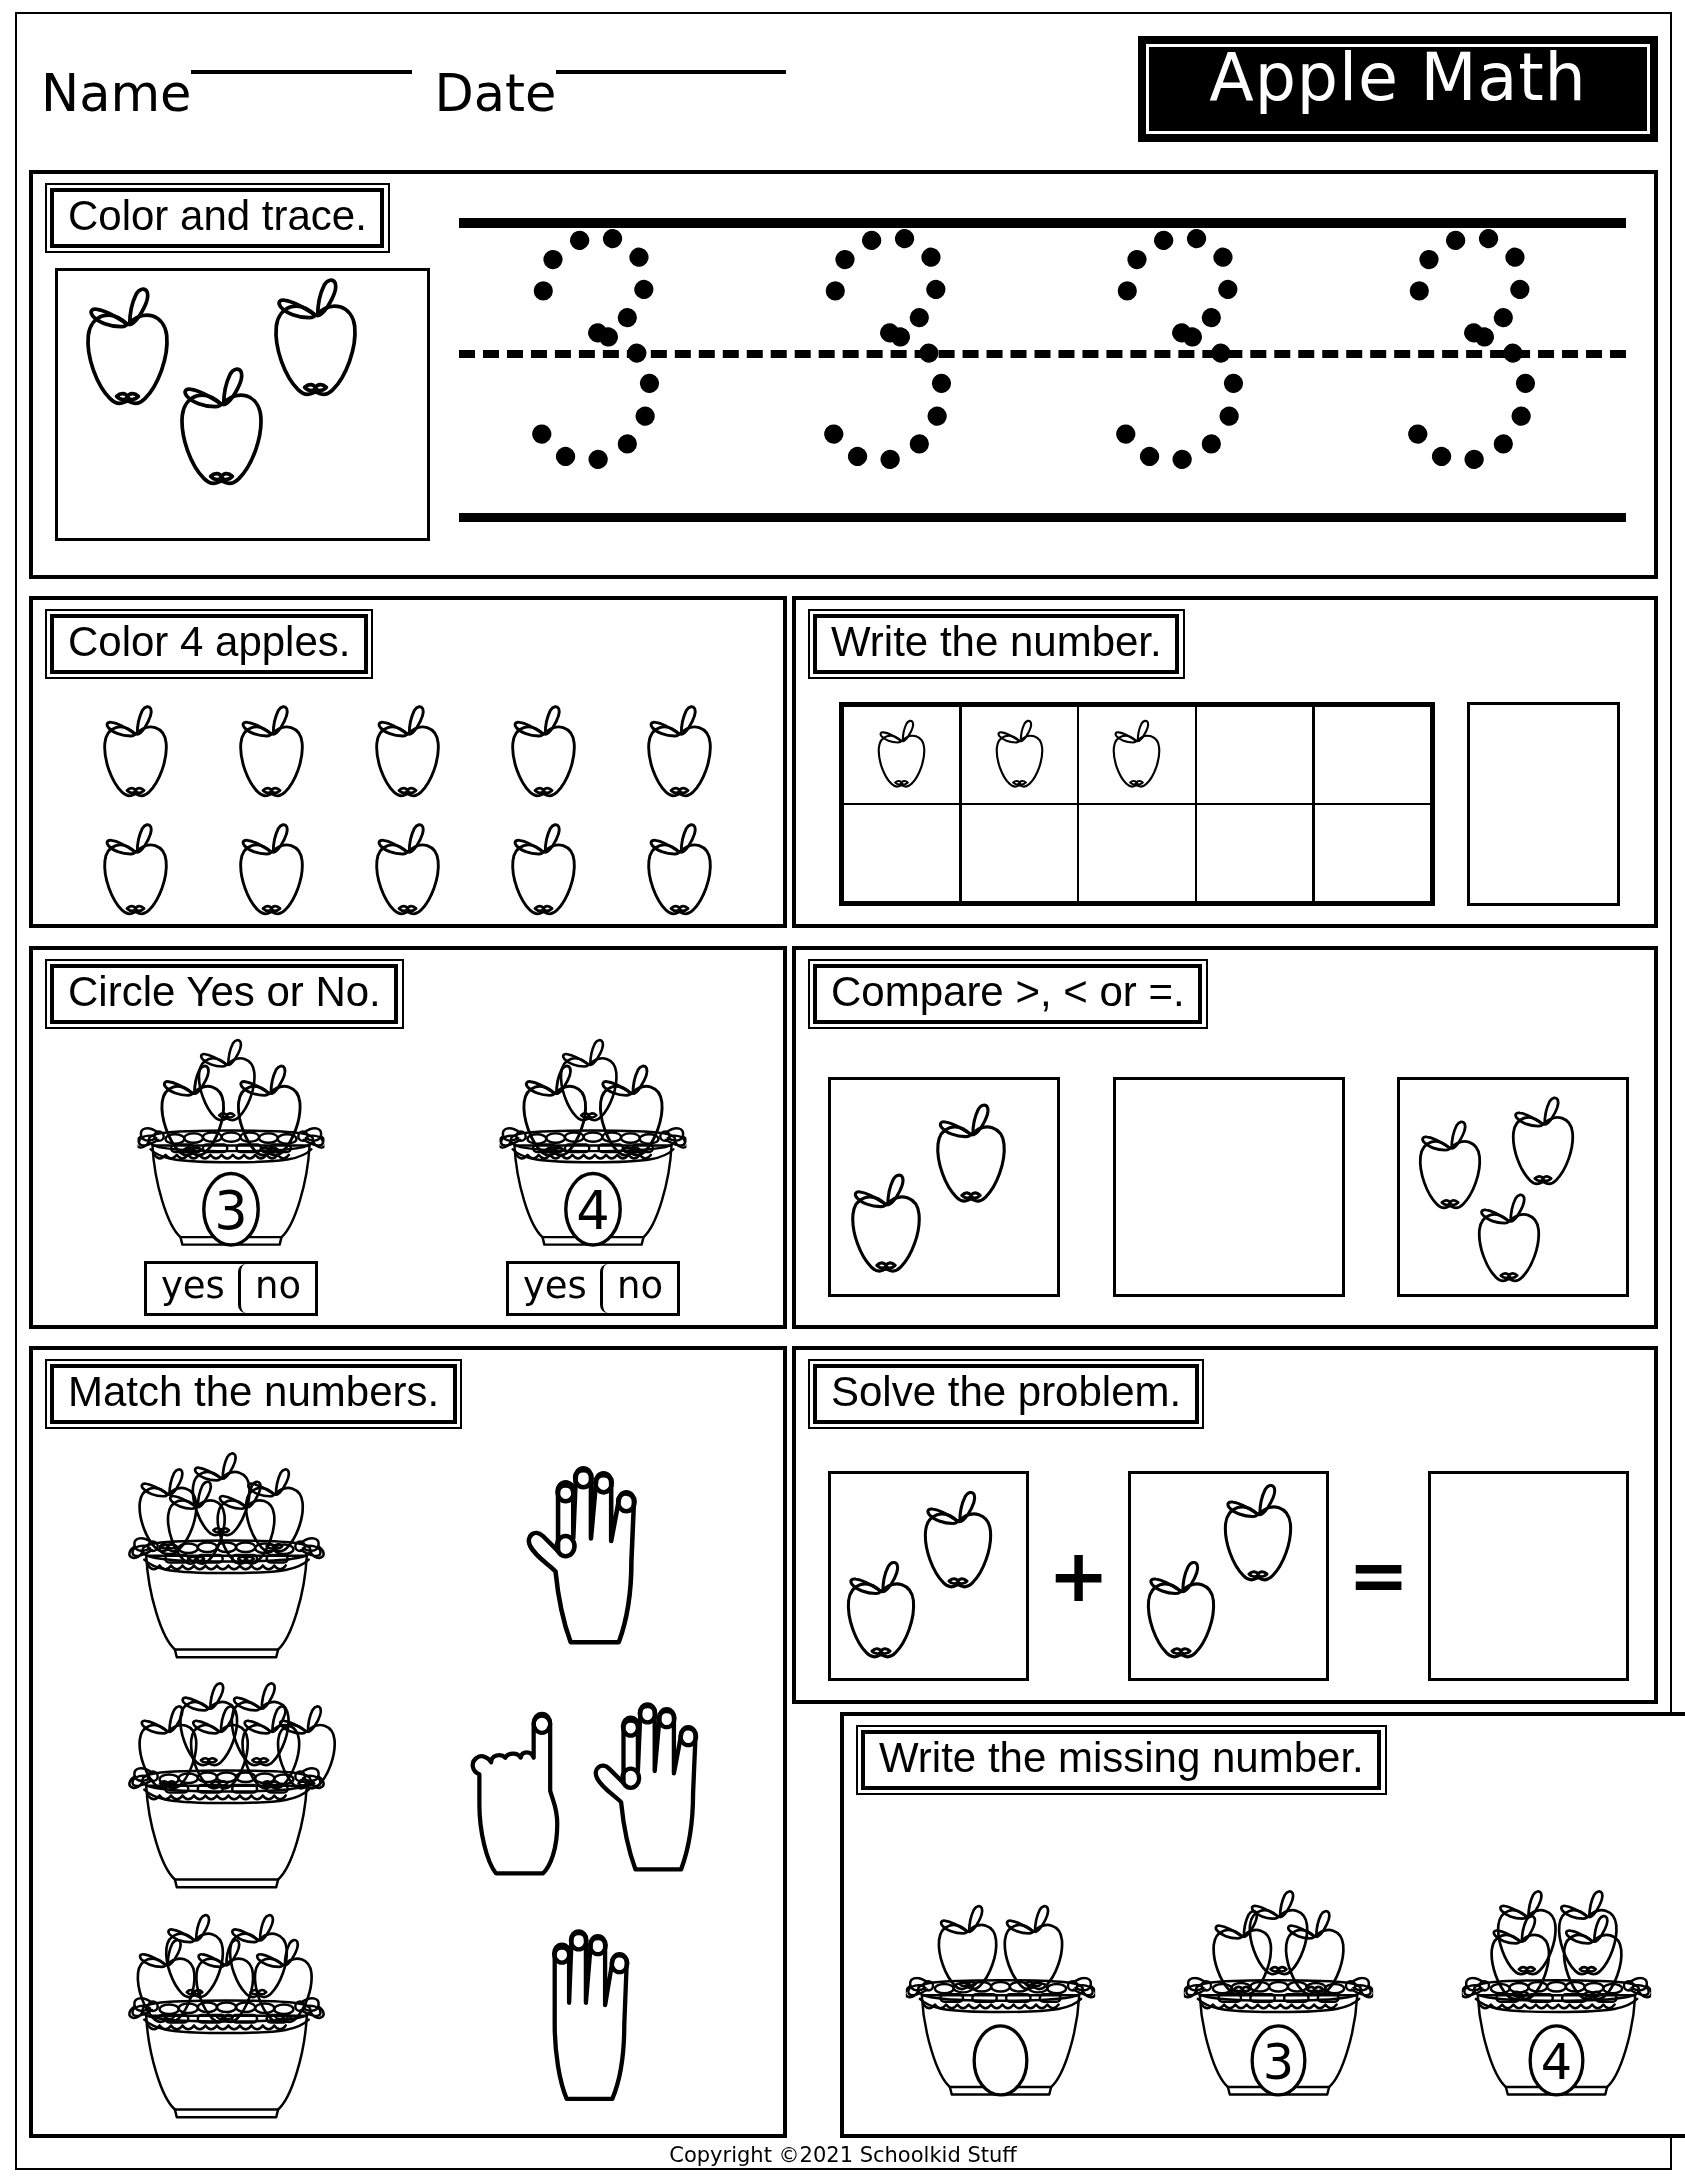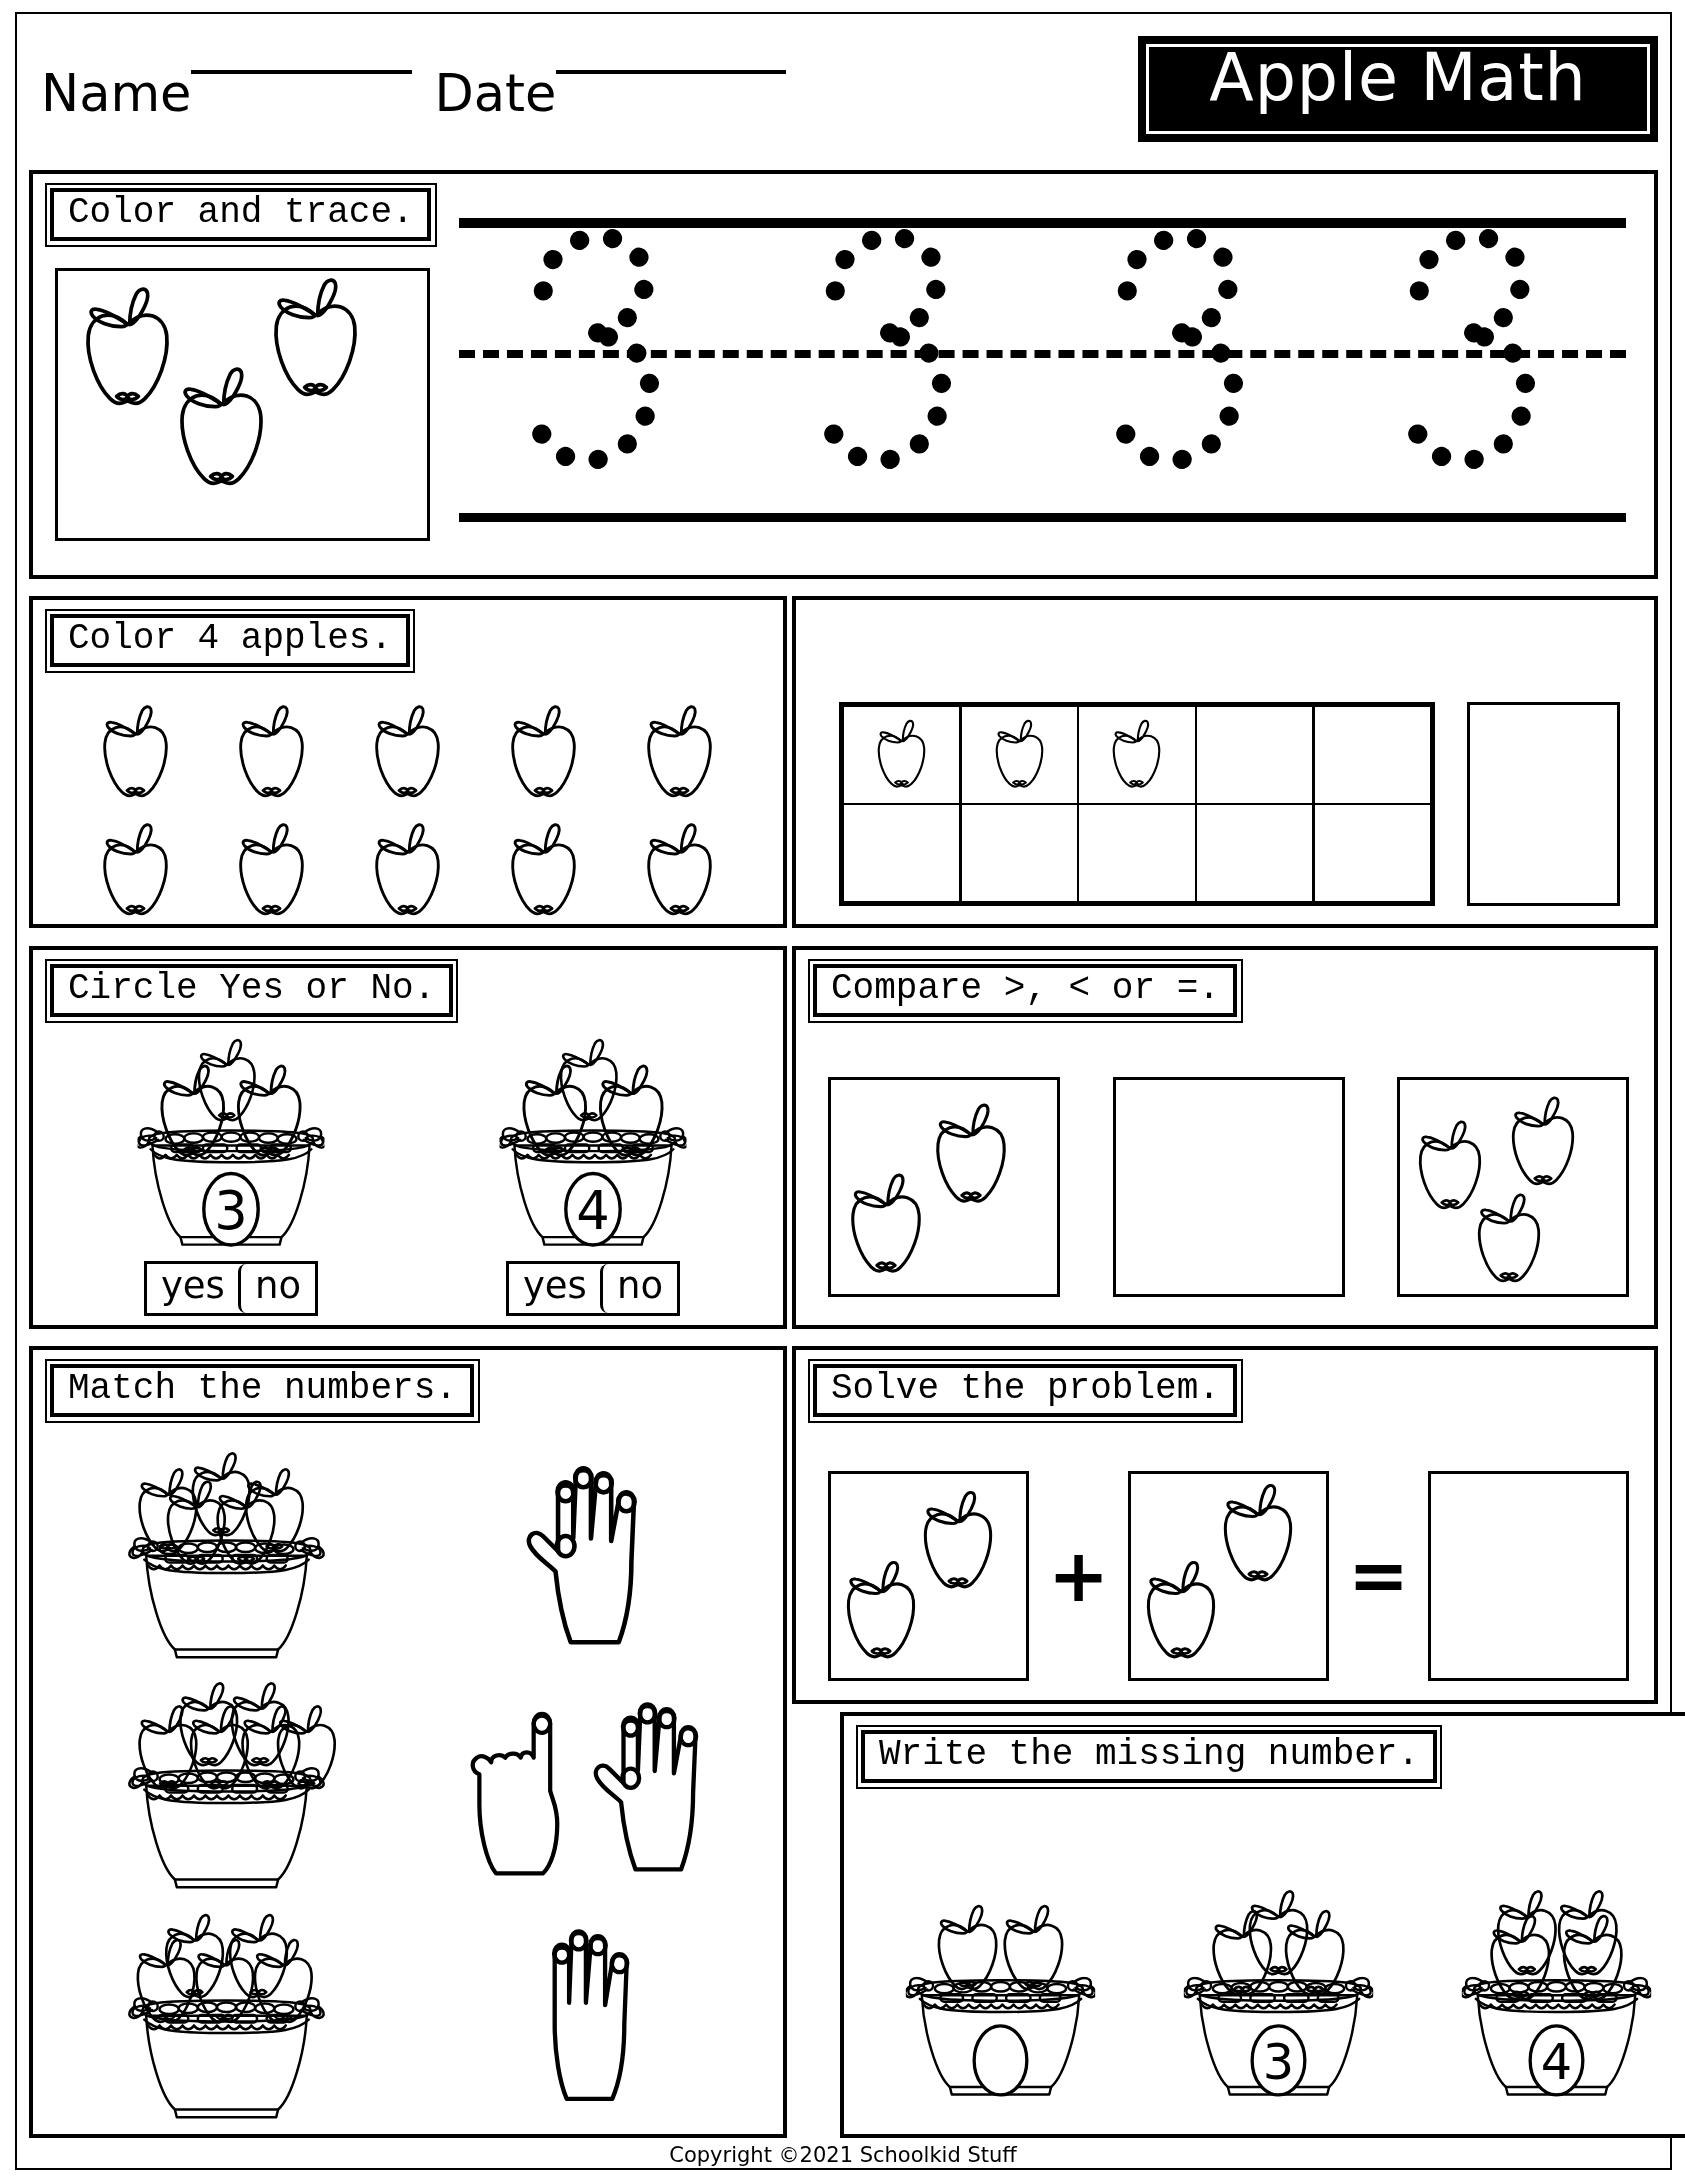--- a/index.html
+++ b/index.html
@@ -87,24 +87,24 @@
     padding: 3.4px;
     z-index: 5;
   }
   .sublabel-inner {
     border: 4.3px solid #000;
     padding: 2.6px 13.6px 5.1px 13.6px;
     display: flex; align-items: center; justify-content: center;
     background: #fff;
   }
   .sublabel-text {
-    font-size: 36px;
+    font-size: 42px;
     line-height: 1.05;
     white-space: nowrap;
-    font-family: Liberation Mono, monospace;
+    font-family: Liberation Sans, sans-serif;
   }
 
   
   .apple { display: block; }
 
   
   #sec-trace { left: 29px; top: 170px; width: 1629px; height: 409px; }
   #lbl-trace { left: 12px; top: 8.5px; }
   .trace-pic {
     position: absolute;
@@ -455,20 +455,25 @@
       <svg class="apple" width="85" height="104" viewBox="0 0 100 122">
           <use href="#sym-apple"></use>
         </svg>
       <svg class="apple" width="85" height="104" viewBox="0 0 100 122">
           <use href="#sym-apple"></use>
         </svg>
     </div>
   </div>
 
   <div class="section" id="sec-write">
+    <div class="sublabel" id="lbl-write">
+      <div class="sublabel-inner">
+        <span class="sublabel-text">Write the number.</span>
+      </div>
+    </div>
     <div class="tenframe">
       <div class="tf-cell">
         <svg class="apple" width="63" height="78" viewBox="0 0 74 92">
             <use href="#sym-apple"></use>
           </svg>
         </div>
       <div class="tf-cell">
         <svg class="apple" width="63" height="78" viewBox="0 0 74 92">
             <use href="#sym-apple"></use>
           </svg>

